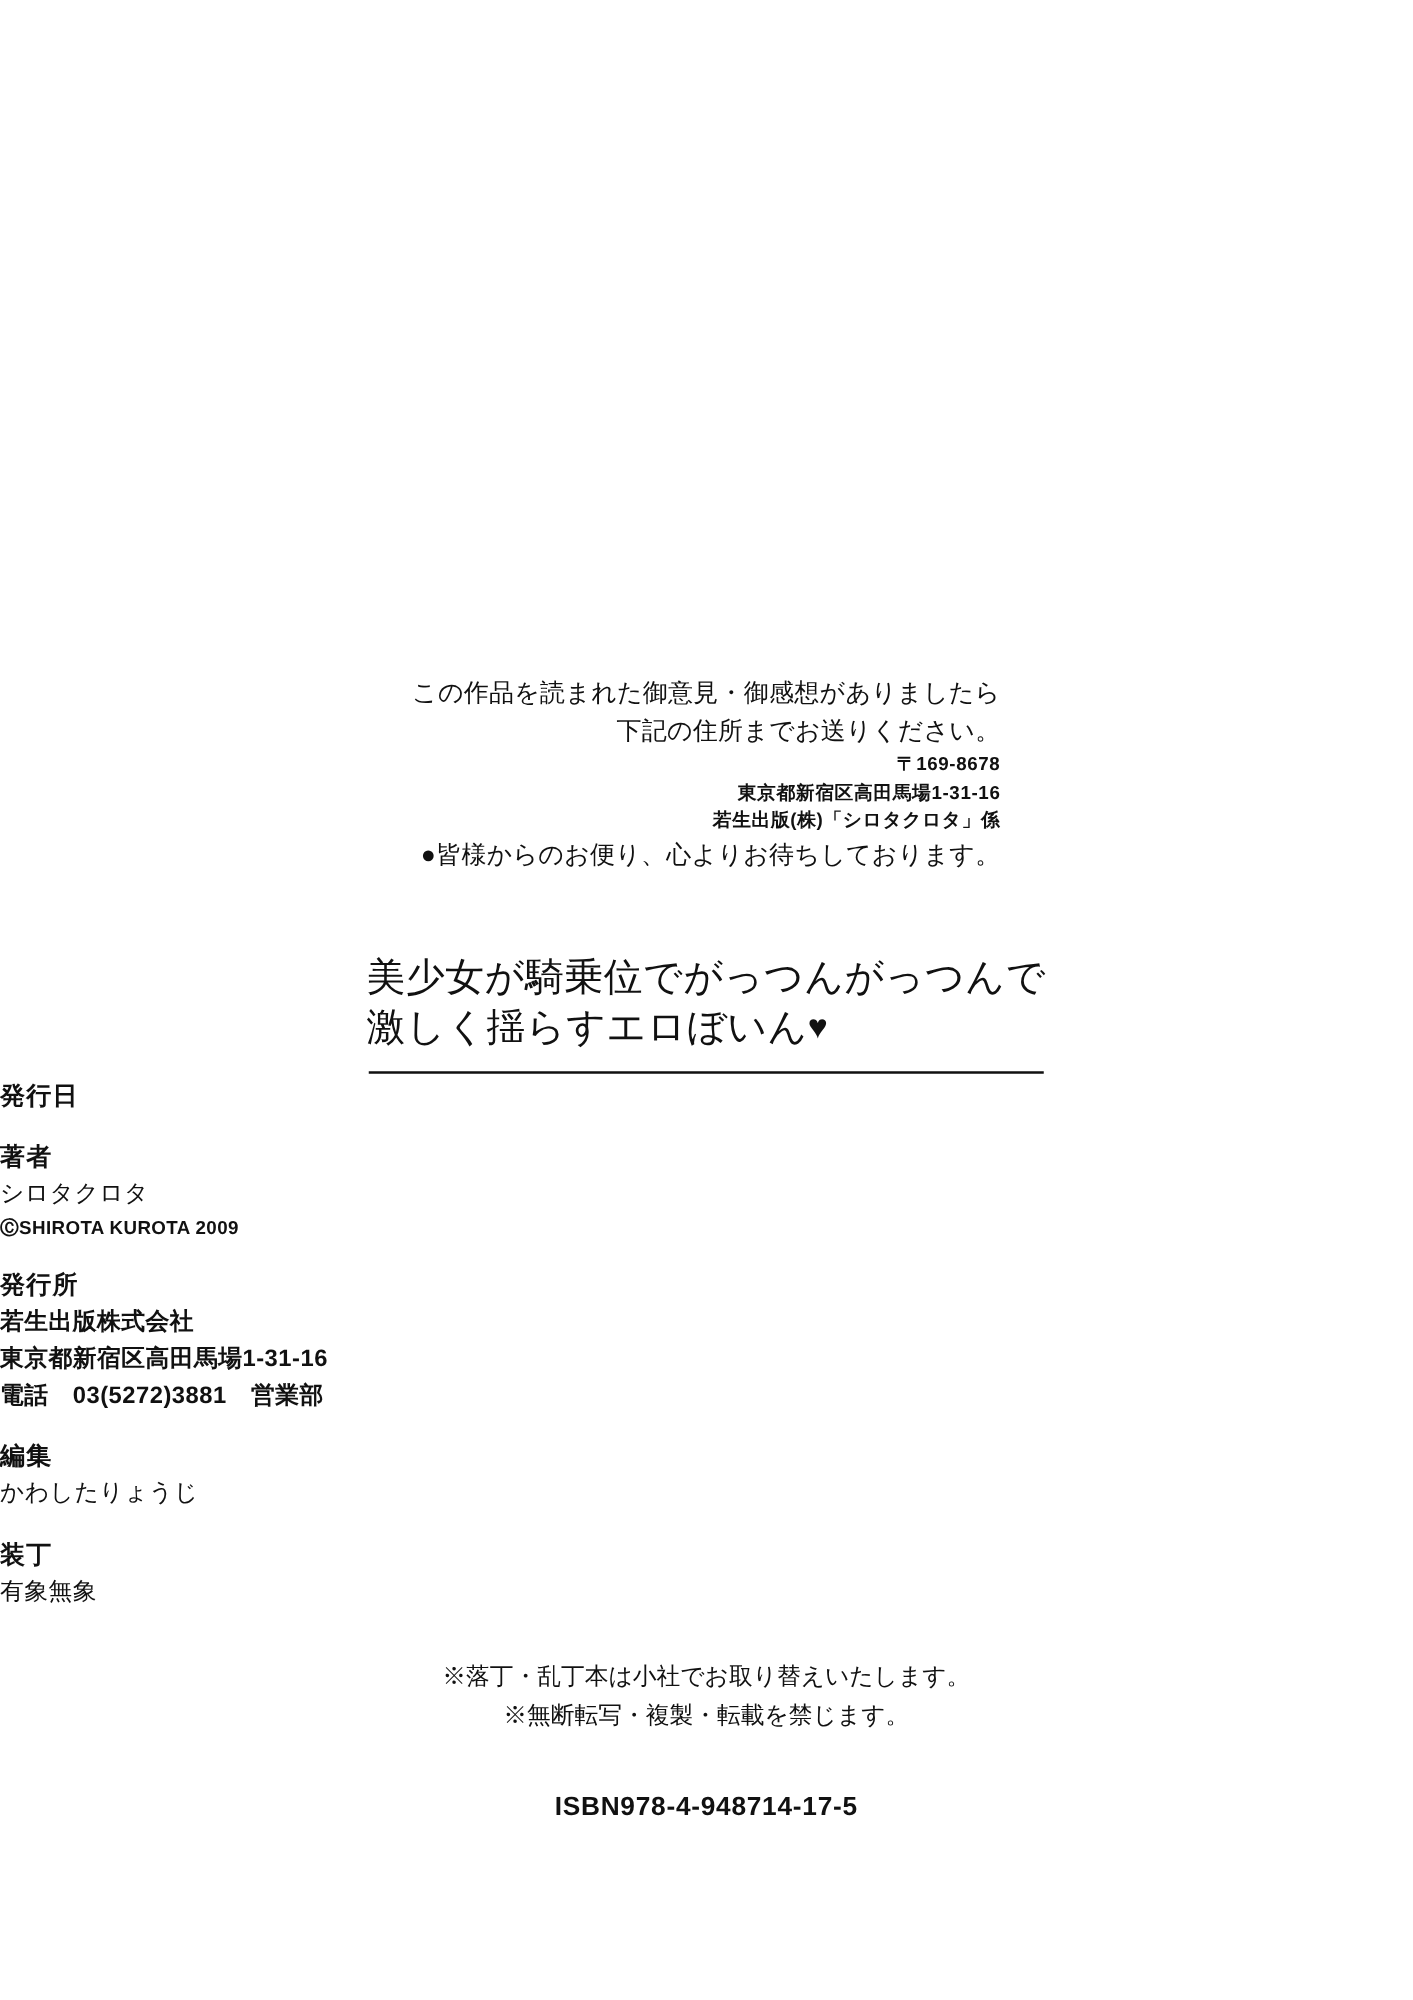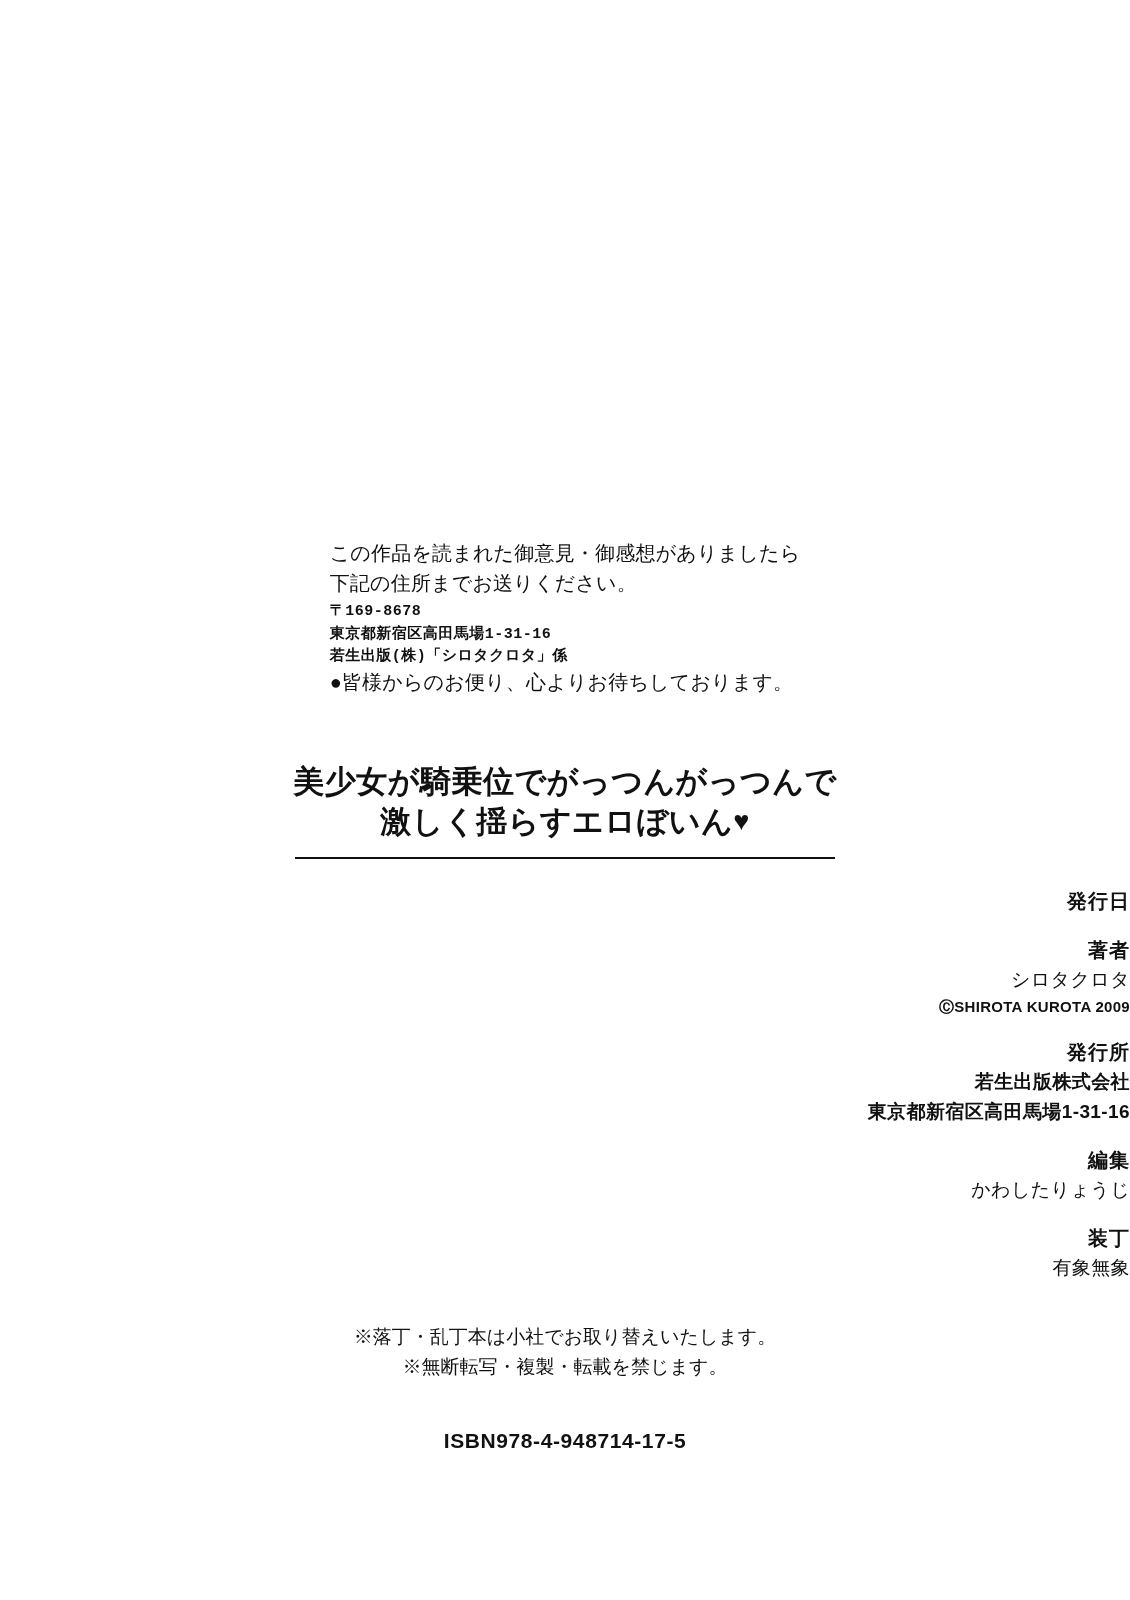--- a/index.html
+++ b/index.html
@@ -19,41 +19,40 @@
     position: absolute;
     inset: 0;
     display: flex;
     flex-direction: column;
     align-items: center;
   }
 
   
   .feedback {
     margin-top: 540px;
-    text-align: left;
+    text-align: right;
     font-size: 20px;
     line-height: 1.52;
     letter-spacing: 0.2px;
-    font-family: Liberation Mono, monospace;
   }
   .feedback .line {
     display: block;
     white-space: nowrap;
   }
   .feedback .bold {
     font-weight: bold;
     font-size: 15px;
     letter-spacing: 0.5px;
   }
 
   
   .title-block {
     margin-top: 62px;
-    text-align: center;
-    font-weight: bold;
+    text-align: left;
+    font-weight: normal;
     font-size: 31px;
     line-height: 1.32;
     letter-spacing: 0.5px;
   }
   .title-block .tline {
     display: block;
     white-space: nowrap;
   }
   .heart {
     font-size: 27px;
@@ -62,22 +61,22 @@
 
   .rule {
     width: 540px;
     height: 2px;
     background: #111111;
     margin: 14px auto 0 auto;
   }
 
   
   .colophon {
-    margin-top: 27px;
-    text-align: right;
+    margin-top: 3px;
+    text-align: left;
     width: 100%;
   }
   .col-group {
     margin-bottom: 19px;
   }
   .col-head {
     font-weight: bold;
     font-size: 20px;
     letter-spacing: 1px;
     line-height: 1.5;
@@ -149,20 +148,21 @@
       <div class="col-head">著者</div>
       <div class="col-val">シロタクロタ</div>
       <div class="col-val small-caps">ⒸSHIROTA KUROTA 2009</div>
     </div>
 
 
     <div class="col-group">
       <div class="col-head">発行所</div>
       <div class="col-val bold">若生出版株式会社</div>
       <div class="col-val bold">東京都新宿区高田馬場1-31-16</div>
+      <div class="col-val bold">電話　03(5272)3881　営業部</div>
     </div>
 
     <div class="col-group">
       <div class="col-head">編集</div>
       <div class="col-val">かわしたりょうじ</div>
     </div>
 
     <div class="col-group">
       <div class="col-head">装丁</div>
       <div class="col-val">有象無象</div>

